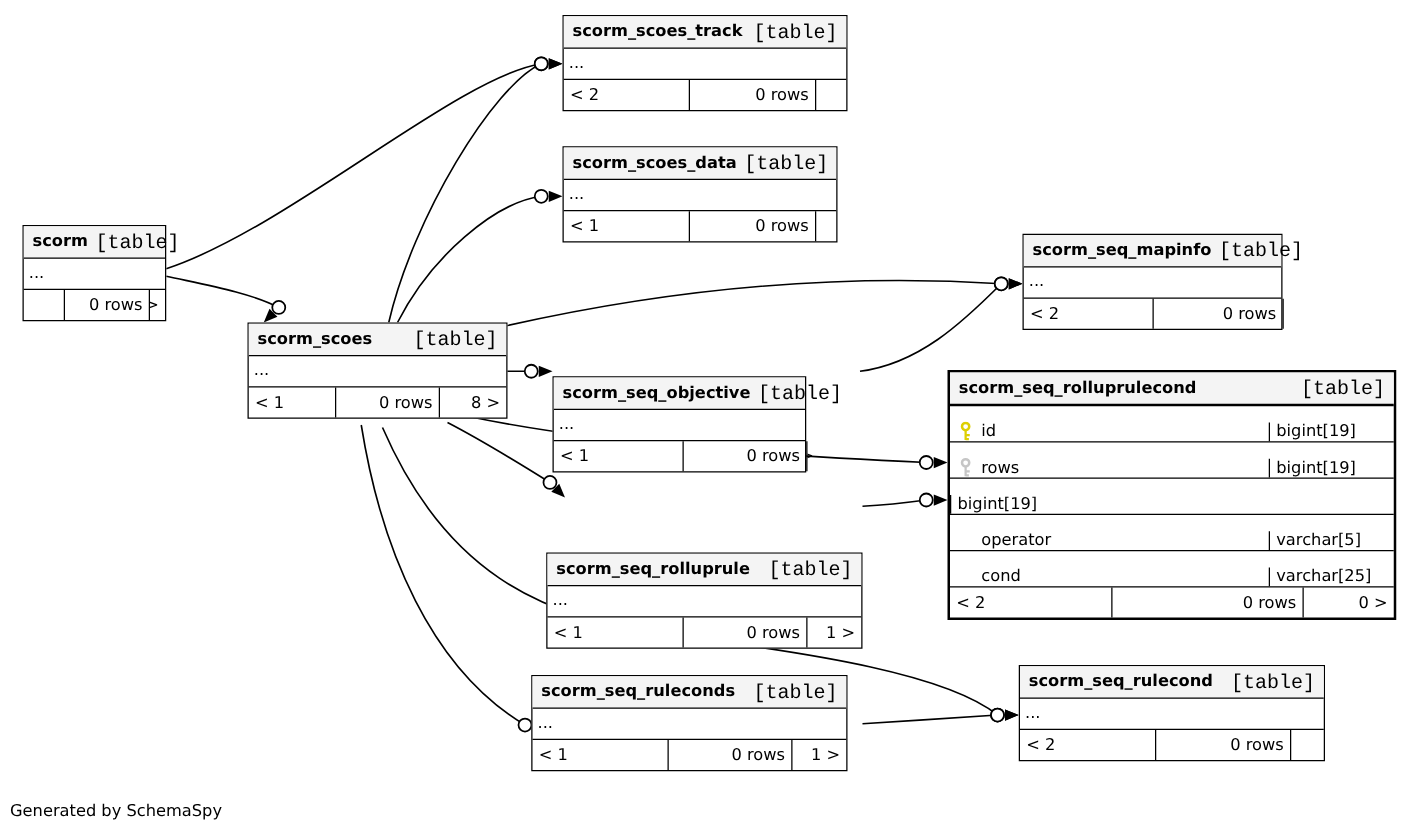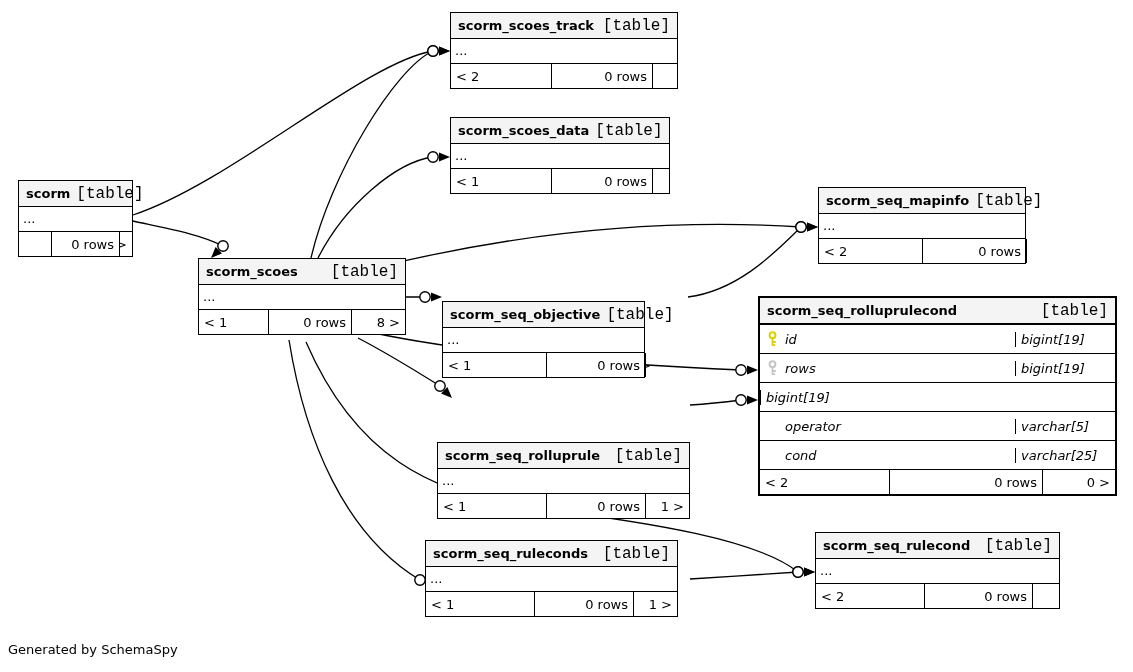--- a/index.html
+++ b/index.html
@@ -6,21 +6,21 @@
   body{width:1133px;height:672px;position:relative;font-family:"DejaVu Sans","Liberation Sans",sans-serif;color:#000;}
   #diagram{position:absolute;left:0;top:0;width:1133px;height:672px;}
   #edges{position:absolute;left:0;top:0;}
   .db-table{position:absolute;box-sizing:border-box;border:1.5px solid #000;background:#fff;font-size:13px;}
   .db-table.emphasis{border-width:2.5px;}
   .t-head{display:flex;justify-content:space-between;align-items:center;gap:6px;
           background:var(--header-bg,#f4f4f4);border-bottom:1px solid #000;height:25px;padding:0 7px;white-space:nowrap;}
   .t-name{font-weight:bold;font-size:13px;}
   .t-tag{font-size:16px;font-family:Liberation Mono, monospace;}
   .t-ellipsis{height:24px;line-height:24px;padding:0 4px;font-size:13px;}
-  .t-col{display:flex;align-items:center;border-top:1px solid #000;height:28px;font-style:italic;}
+  .t-col{display:flex;align-items:flex-end;border-top:1px solid #000;height:28px;}
   .t-col:first-of-type{border-top:none;}
   .t-colname{flex:1 1 auto;display:flex;align-items:center;gap:6px;padding-left:7px;overflow:hidden;}
   .t-key{width:12px;height:16px;display:inline-flex;align-items:center;flex:0 0 12px;}
   .t-coltype{flex:0 0 94px;border-left:1px solid #000;display:flex;align-items:center;padding-left:5px;}
   .t-foot{display:flex;border-top:1px solid #000;height:24px;}
   .t-foot-cell{display:flex;align-items:center;padding:0 5px;white-space:nowrap;overflow:hidden;}
   .t-foot-cell.center,.t-foot-cell.right{justify-content:flex-end;border-left:1px solid #000;}
   #credit{position:absolute;left:8px;top:642px;font-size:13px;}
 </style>
 </head>

